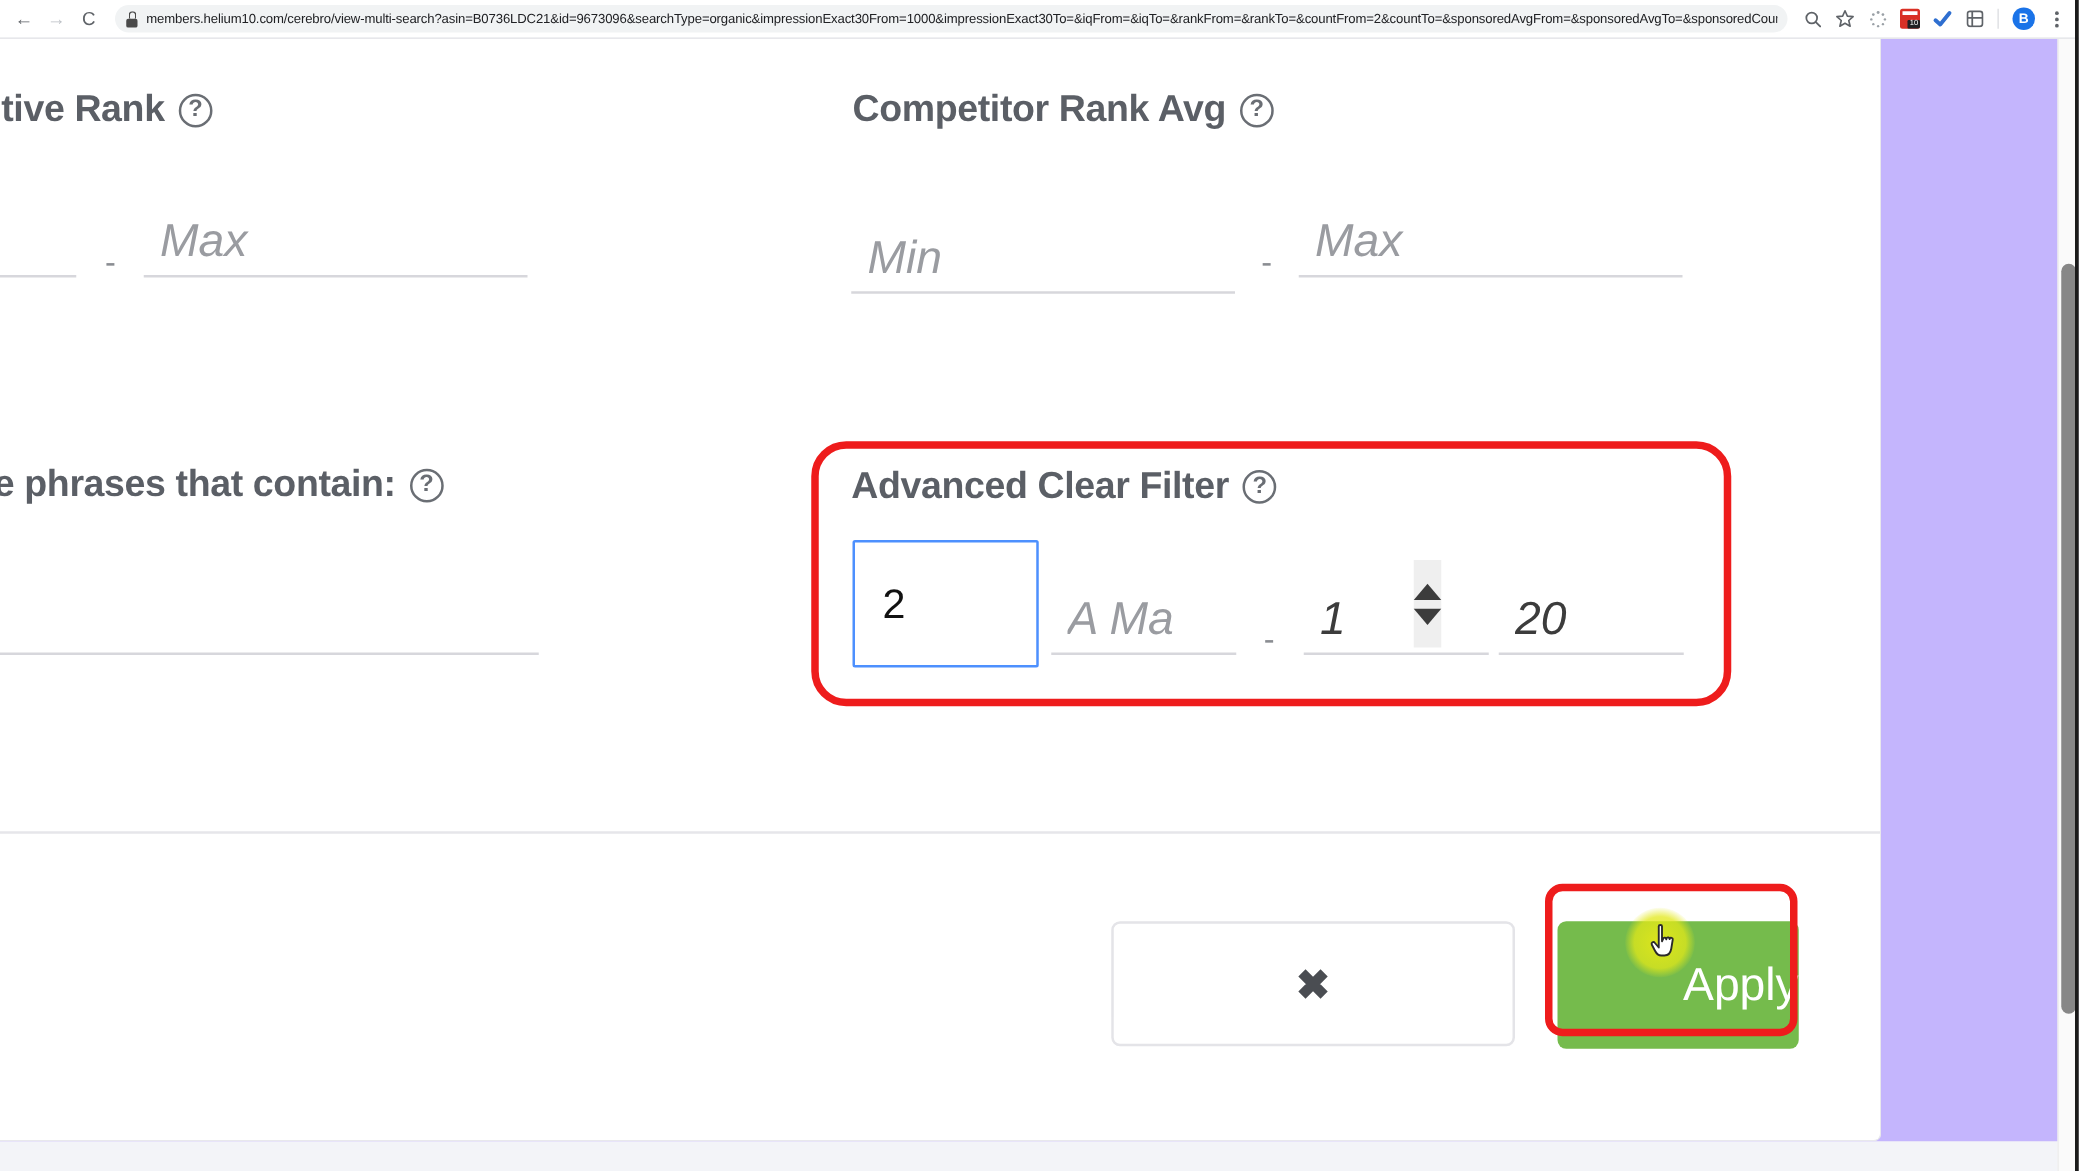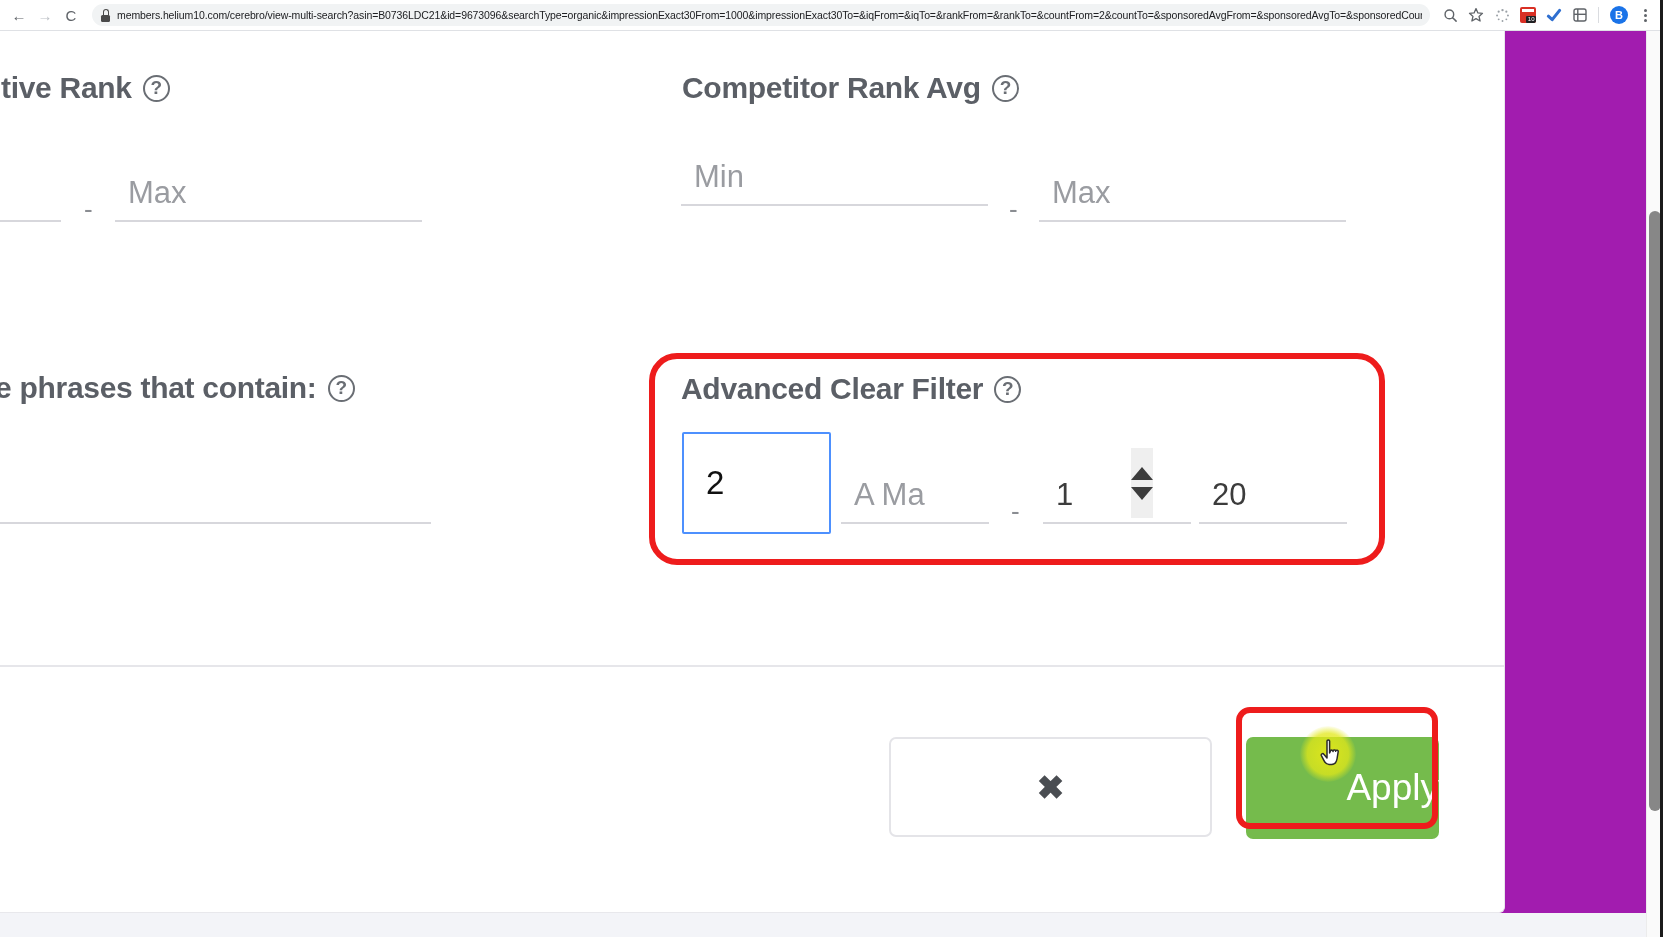--- a/index.html
+++ b/index.html
@@ -80,21 +80,21 @@
     font-size: 11px; font-weight: bold;
     display: flex; align-items: center; justify-content: center;
   }
   .kebab { display: flex; flex-direction: column; gap: 2px; align-items: center; }
   .kebab i { width: 3px; height: 3px; background: #5f6368; border-radius: 50%; display: block; }
 
   
   #page {
     position: absolute; left: 0; top: 31px;
     width: 1663px; height: 906px;
-    background: #a21caf;
+    background: #c4b5fd;
     overflow: hidden;
   }
   #filter-card {
     position: absolute;
     left: -160px; top: 0px;
     width: 1665px; height: 882px;
     background: #ffffff;
     border: 1px solid #e8e8ec;
     border-top: none;
     border-radius: 0 0 6px 6px;
@@ -123,24 +123,25 @@
     padding-bottom: 1px;
   }
 
   
   .uinput {
     position: absolute;
     border: none; outline: none;
     background: transparent;
     border-bottom: 2px solid #d7d7dc;
     font-family: "Liberation Sans", sans-serif;
-    font-size: 31px;
+    font-size: 37px;
     color: #3c3c3c;
     padding: 0 0 9px 13px;
     height: 48px;
+    font-style: italic;
   }
   .uinput::placeholder { color: #9a9ca1; opacity: 1; }
   .dash {
     position: absolute;
     font-size: 26px; color: #8a8d92;
     user-select: none;
   }
 
   
   .spin-wrap {
@@ -338,21 +339,21 @@
 
       <input class="uinput" style="left: -20px; top: 143px; width: 240px;" placeholder="">
       <span class="dash" style="left:243px; top:163px;">-</span>
       <input class="uinput" style="left: 274px; top: 143px; width: 307px;" placeholder="Max">
 
       <div class="field-label" style="position:absolute; left:841px; top:40px;justify-content:flex-end;">
         <span>Competitor Rank Avg</span>
         <span class="help-icon">?</span>
       </div>
 
-      <input class="uinput" style="left: 840px; top: 127px; width: 307px;" placeholder="Min">
+      <input class="uinput" style="left: 840px; top: 156px; width: 307px;" placeholder="Min">
       <span class="dash" style="left:1168px; top:163px;">-</span>
       <input class="uinput" style="left: 1198px; top: 143px; width: 307px;" placeholder="Max">
     </div>
 
     <div class="field-row" style="top:0;">
       <div class="field-label" style="position:absolute; left:118px; top:340px;">
         <span>ude phrases that contain:</span>
         <span class="help-icon">?</span>
       </div>
       <input class="uinput" style="left: -20px; top: 445px; width: 610px;" placeholder="">

